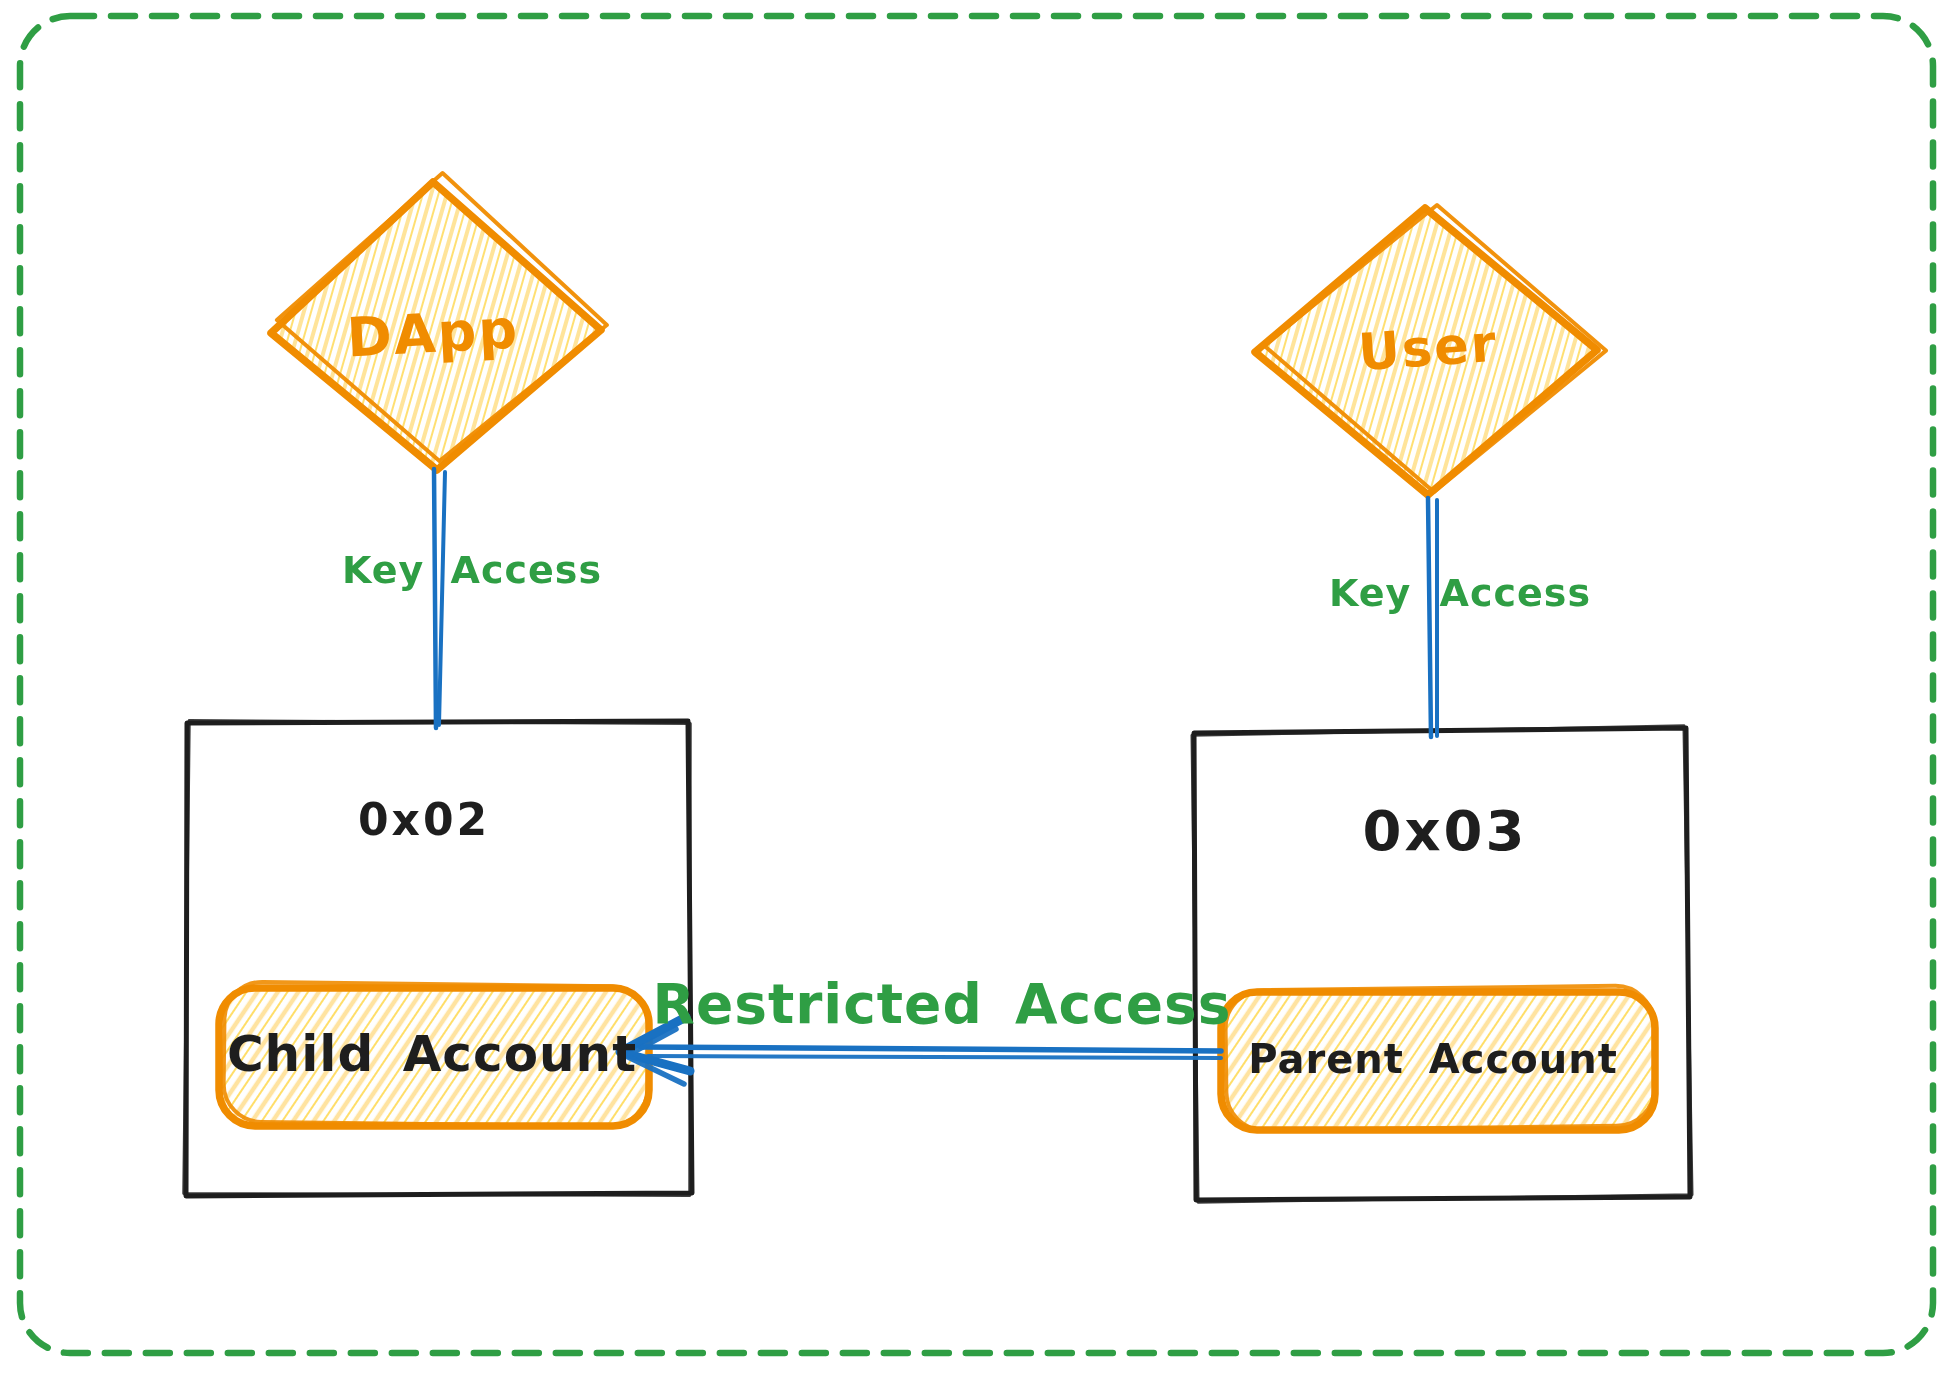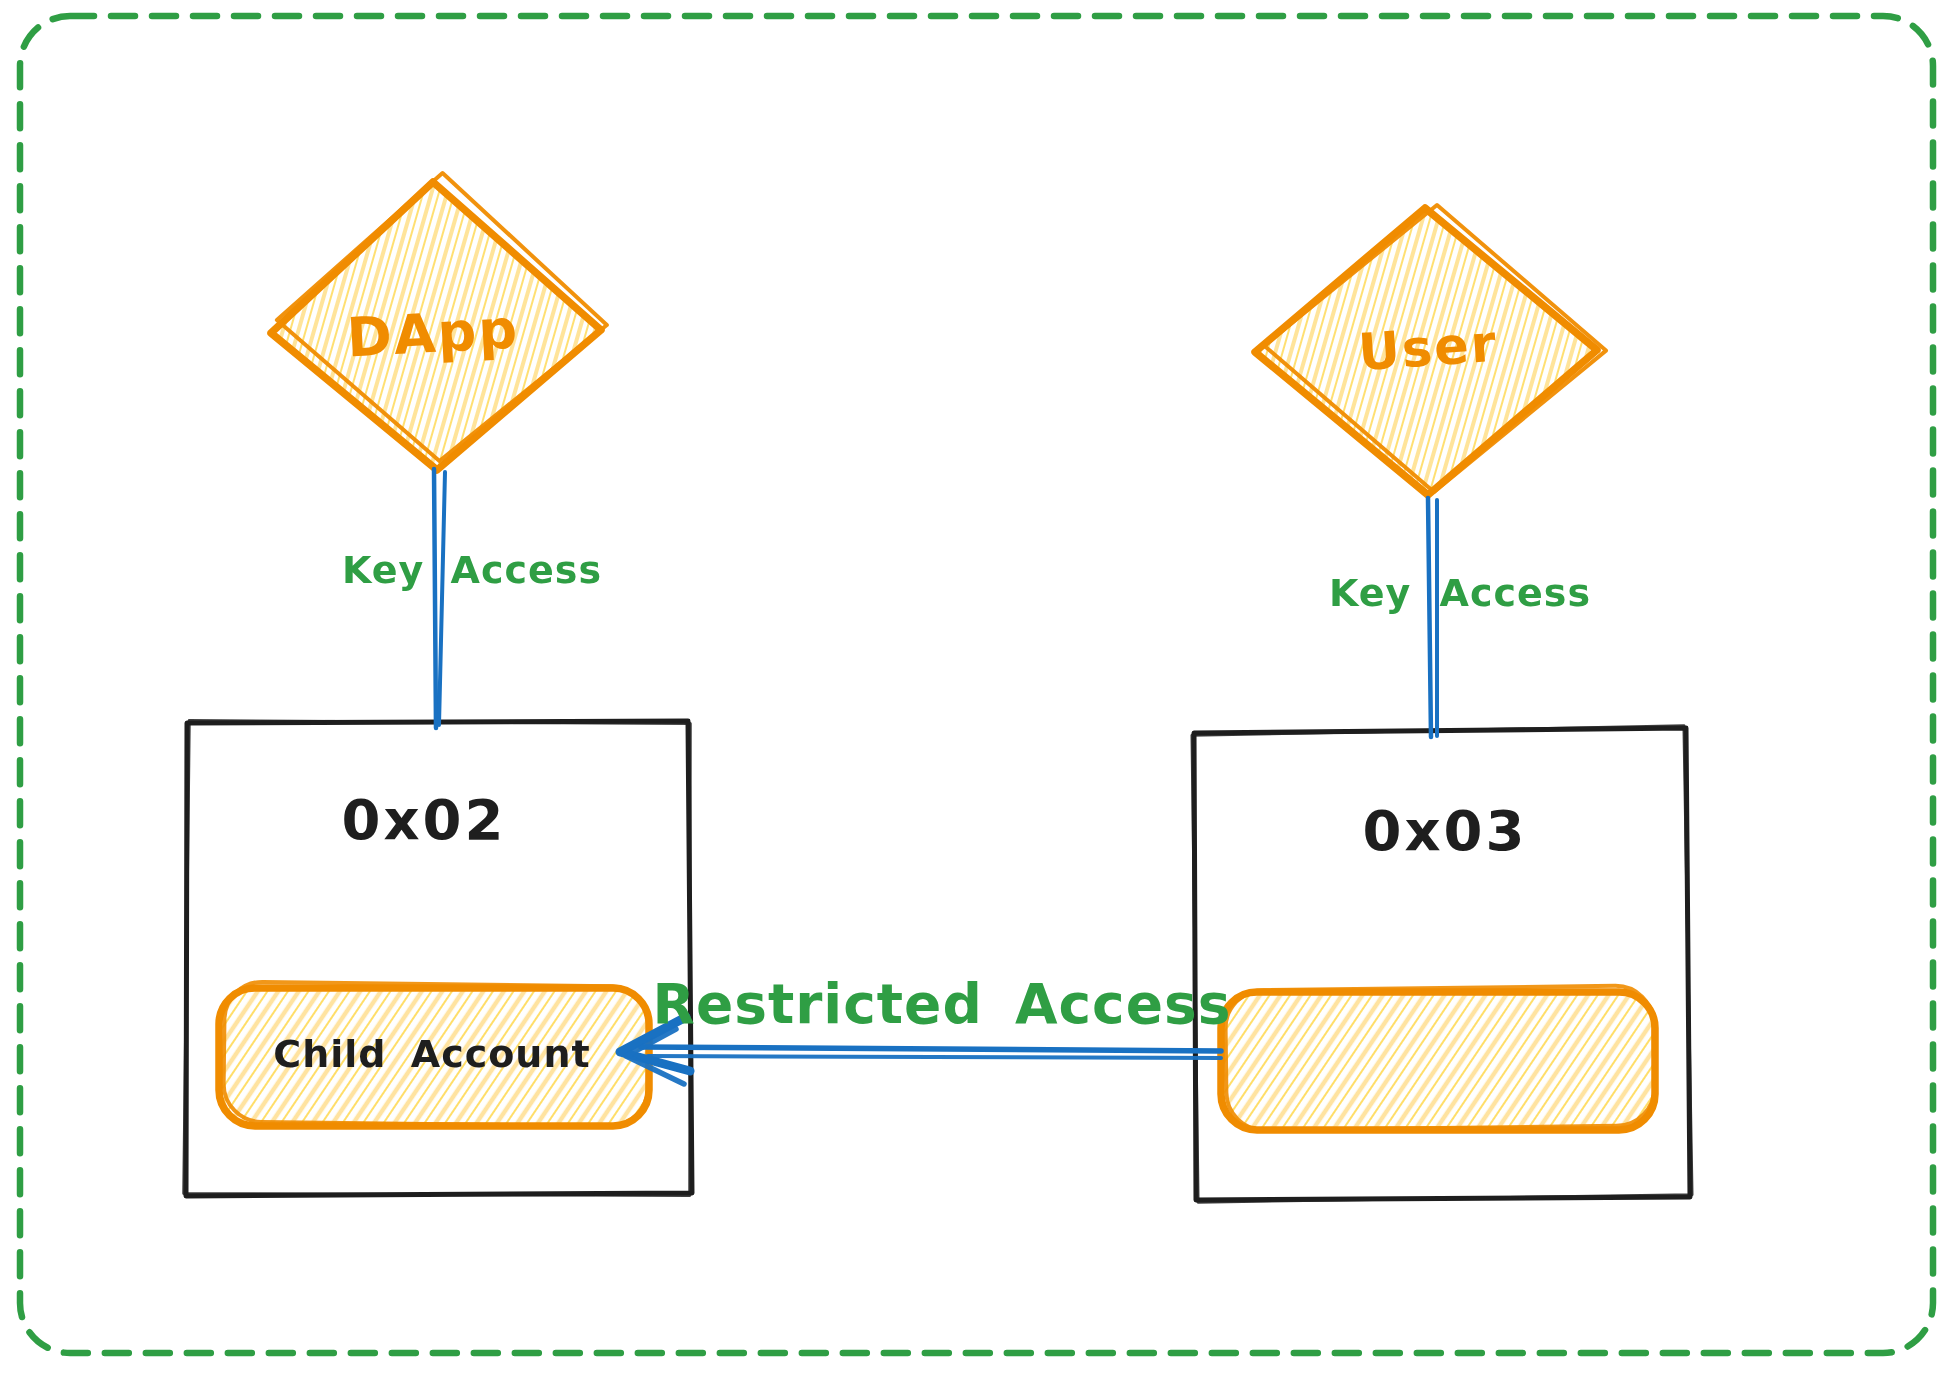--- a/index.html
+++ b/index.html
@@ -7,23 +7,23 @@
           font-family:"DejaVu Sans", sans-serif;}
   #shapes{position:absolute;left:0;top:0;}
   .lbl{position:absolute;transform:translate(-50%,-50%);white-space:nowrap;font-weight:700;line-height:1;}
   .lbl.orange{color:#f08c00;}
   .lbl.green{color:#2f9e44;}
   .lbl.ink{color:#1e1e1e;}
   .dapp-label{left:433px;top:334px;font-size:54px;transform:translate(-50%,-50%) rotate(-3deg);letter-spacing:2px;}
   .user-label{left:1428px;top:348px;font-size:51px;transform:translate(-50%,-50%) rotate(-4deg);letter-spacing:2px;}
   .key-left{left:472px;top:570px;font-size:38px;word-spacing:12px;letter-spacing:1px;}
   .key-right{left:1460px;top:593px;font-size:38px;word-spacing:14px;letter-spacing:1px;}
-  .addr-left{left:424px;top:820px;font-size:56px;letter-spacing:3px;}
+  .addr-left{left:424px;top:820px;font-size:44px;letter-spacing:3px;}
   .addr-right{left:1445px;top:831px;font-size:56px;letter-spacing:3px;}
-  .child-label{left:432px;top:1054px;font-size:38px;word-spacing:10px;letter-spacing:1px;}
+  .child-label{left:432px;top:1054px;font-size:50px;word-spacing:10px;letter-spacing:1px;}
   .parent-label{left:1433px;top:1059px;font-size:40px;word-spacing:10px;letter-spacing:1px;}
   .restricted-label{left:942px;top:1004px;font-size:55px;word-spacing:12px;letter-spacing:1px;}
 </style>
 </head>
 <body>
 
 <div id="canvas">
 
   <svg id="shapes" width="1954" height="1375" viewBox="0 0 1954 1375">
     <defs>
@@ -90,15 +90,16 @@
   <div class="lbl orange dapp-label">DApp</div>
   <div class="lbl orange user-label">User</div>
 
   <div class="lbl green key-left">Key Access</div>
   <div class="lbl green key-right">Key Access</div>
 
   <div class="lbl ink addr-left">0x02</div>
   <div class="lbl ink addr-right">0x03</div>
 
   <div class="lbl ink child-label">Child Account</div>
+  <div class="lbl ink parent-label">Parent Account</div>
 
   <div class="lbl green restricted-label">Restricted Access</div>
 </div>
 
 </body></html>

